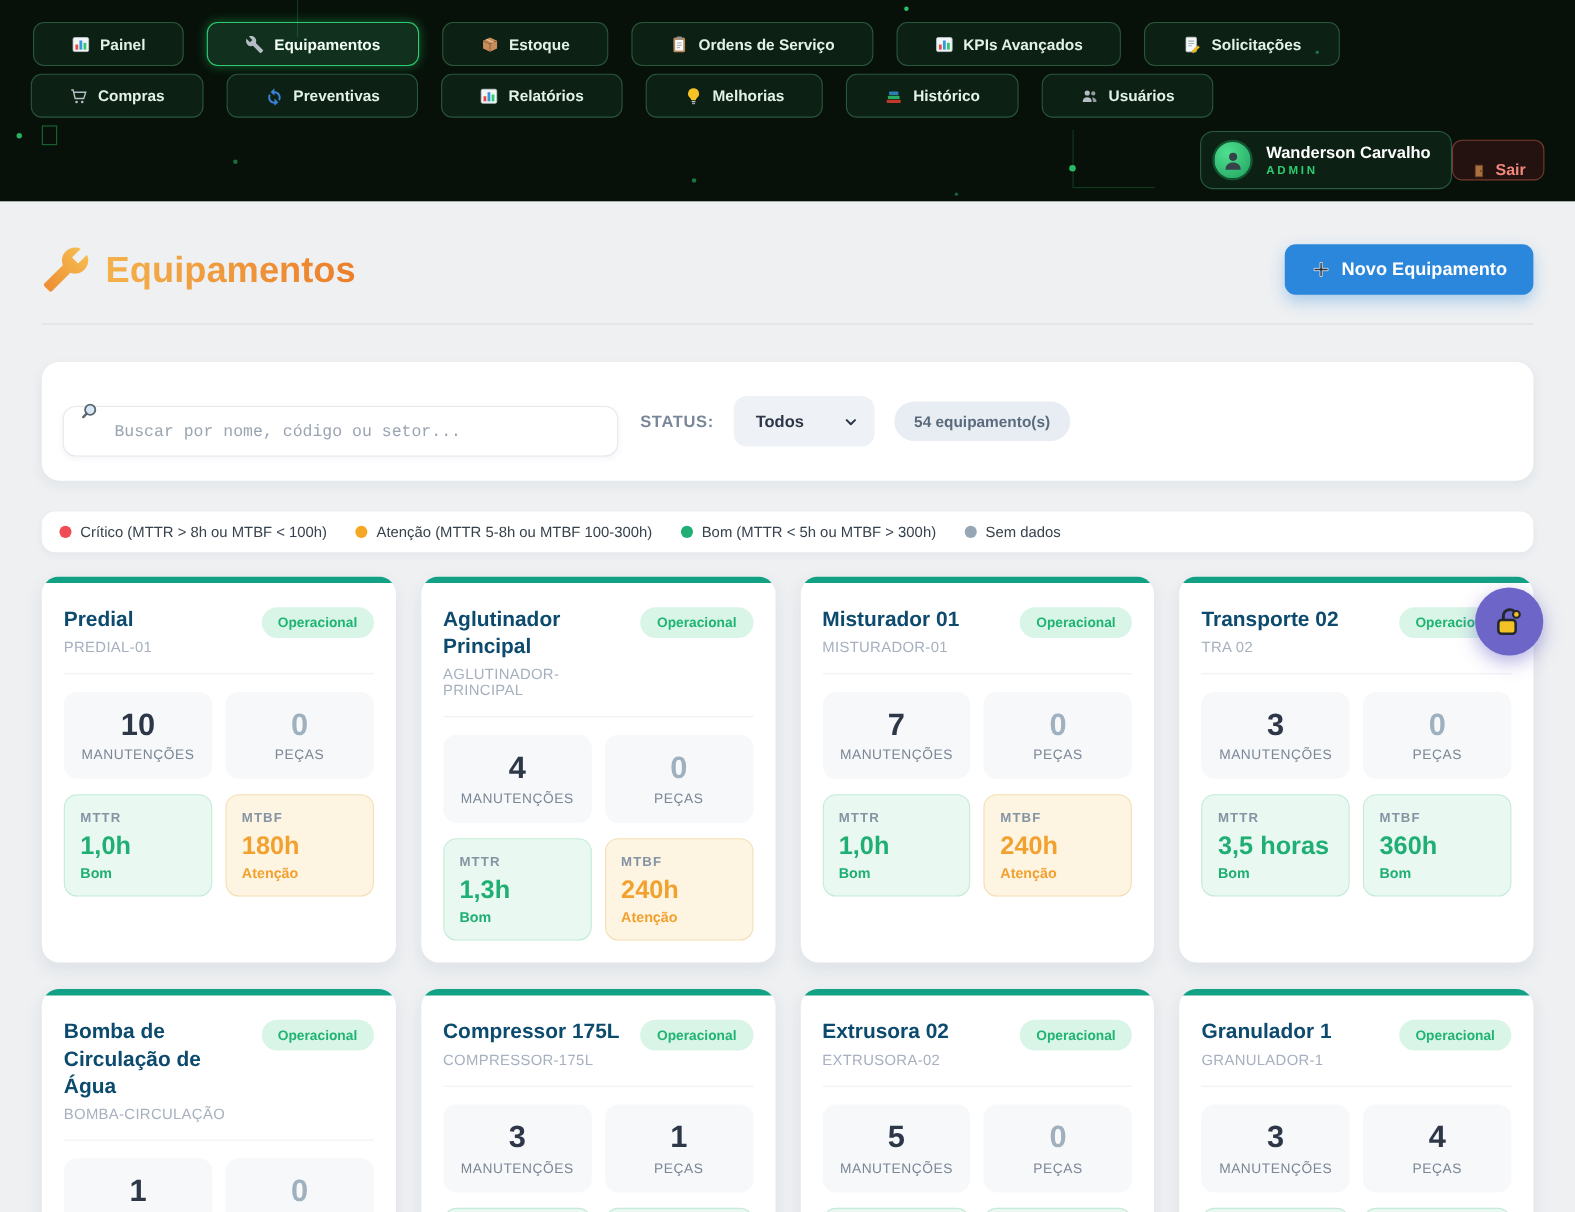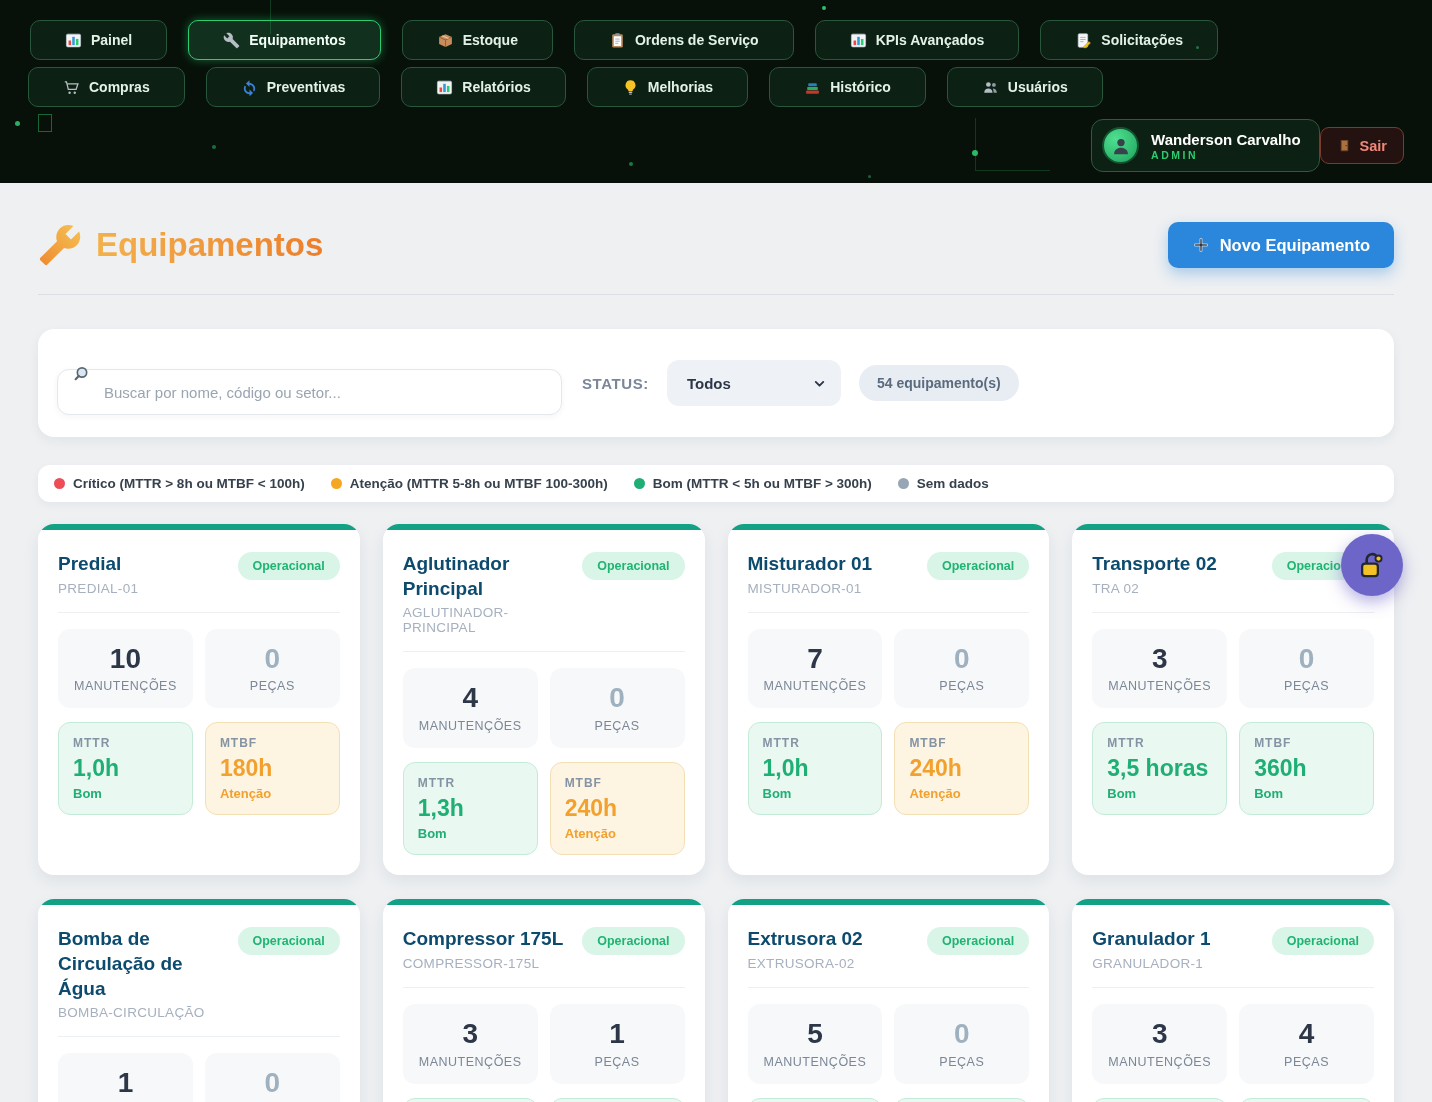--- a/index.html
+++ b/index.html
@@ -26,21 +26,21 @@
   .user-row { display:flex; justify-content:flex-end; align-items:center; 
     padding:12px 28px 0 0; position:relative; z-index:2; }
   .user-chip { display:flex; align-items:center; gap:12px; background:#0c2013;
     border:1px solid #2a5c40; border-radius:12px; padding:8px 18px 8px 10px; height:53px; }
   .avatar { width:37px; height:37px; border-radius:50%;
     background:radial-gradient(circle at 35% 30%, #4fe090, #1fa25d);
     border:2px solid #14532f; display:flex; align-items:center; justify-content:center; }
   .avatar svg { width:22px; height:22px; }
   .user-name { color:#fff; font-weight:800; font-size:15px; line-height:1.2; }
   .user-role { color:#2ecc71; font-weight:800; font-size:10.5px; letter-spacing:2.5px; }
-  .logout-btn { display:flex; align-items:center; gap:8px; height:37px; padding:0 16px;
+  .logout-btn { display:flex; align-items:flex-end; gap:8px; height:37px; padding:0 16px;
     background:#241210; border:1px solid #7a3b2e; border-radius:9px; color:#f0897b;
     font-weight:700; font-size:14.5px; cursor:pointer; font-family:inherit; }
   .logout-btn svg { width:15px; height:15px; }
 
   
   main { padding:0 38px; }
   .title-row { display:flex; align-items:center; justify-content:space-between; margin-top:39px; }
   .title-left { display:flex; align-items:center; gap:14px; }
   .title-left svg { width:44px; height:44px; }
   h1.page-title { font-size:33px; font-weight:800;
@@ -48,36 +48,36 @@
     -webkit-background-clip:text; background-clip:text; color:transparent; }
   .new-btn { display:flex; align-items:center; gap:10px; height:46px; padding:0 24px;
     background:#2b87db; border:none; border-radius:10px; color:#fff; font-weight:700;
     font-size:16.5px; cursor:pointer; box-shadow:0 6px 14px rgba(43,135,219,.35);
     font-family:inherit; }
   .new-btn svg { width:18px; height:18px; }
   .h-divider { border:none; border-top:1px solid #dcdfe3; margin-top:26px; }
 
   .filter-card { background:#fff; border-radius:16px; margin-top:34px; padding:22px 19px;
     display:flex; align-items:center; gap:18px; box-shadow:0 4px 12px rgba(40,60,90,.06); }
-  .search-box { position:relative; width:505px; }
+  .search-box { position:relative; width:505px;font-family:Liberation Mono, monospace; }
   .search-box svg { position:absolute; left:16px; top:13px; width:20px; height:20px; }
   .search-input { width:100%; height:46px; border:1px solid #e4e8ec; border-radius:12px;
     padding:0 16px 0 46px; font-size:15px; color:#2d3748; outline:none;
     box-shadow:0 2px 6px rgba(40,60,90,.05); font-family:inherit; }
   .search-input::placeholder { color:#9aa5b1; }
   .status-label { color:#7a8699; font-weight:800; font-size:15px; letter-spacing:.6px; margin-left:2px; }
   .status-select { display:flex; align-items:center; justify-content:space-between;
-    width:174px; height:46px; background:#eef2f7; border-radius:12px; padding:0 14px 0 20px;
+    width:128px; height:46px; background:#eef2f7; border-radius:12px; padding:0 14px 0 20px;
     font-size:15px; color:#2d3748; font-weight:600; cursor:pointer; }
   .status-select svg { width:15px; height:15px; }
   .count-badge { background:#e8edf3; color:#5a6b7e; font-weight:700; font-size:14px;
     padding:10px 18px; border-radius:999px; }
 
   .legend-bar { background:#fff; border-radius:12px; margin-top:28px; padding:11px 16px;
-    display:flex; align-items:center; gap:26px; box-shadow:0 3px 8px rgba(40,60,90,.05);font-weight:bold; }
+    display:flex; align-items:center; gap:26px; box-shadow:0 3px 8px rgba(40,60,90,.05); }
   .legend-item { display:flex; align-items:center; gap:8px; font-size:13.5px; color:#36414c; }
   .legend-dot { width:11px; height:11px; border-radius:50%; flex:0 0 auto; }
 
   
   .cards-grid { display:grid; grid-template-columns:repeat(4,1fr); gap:24px 23px; margin-top:22px; }
   .card { position:relative; background:#fff; border-radius:16px; padding:24px 20px 20px;
     box-shadow:0 6px 16px rgba(40,60,90,.08); overflow:hidden; cursor:pointer; }
   .card-top { position:absolute; top:0; left:0; right:0; height:6px; background:#12a185; }
   .card-head { display:flex; justify-content:space-between; align-items:flex-start; gap:10px; margin-top:4px; }
   .card-title { font-size:19px; font-weight:800; color:#0c4a6e; line-height:1.3; }

